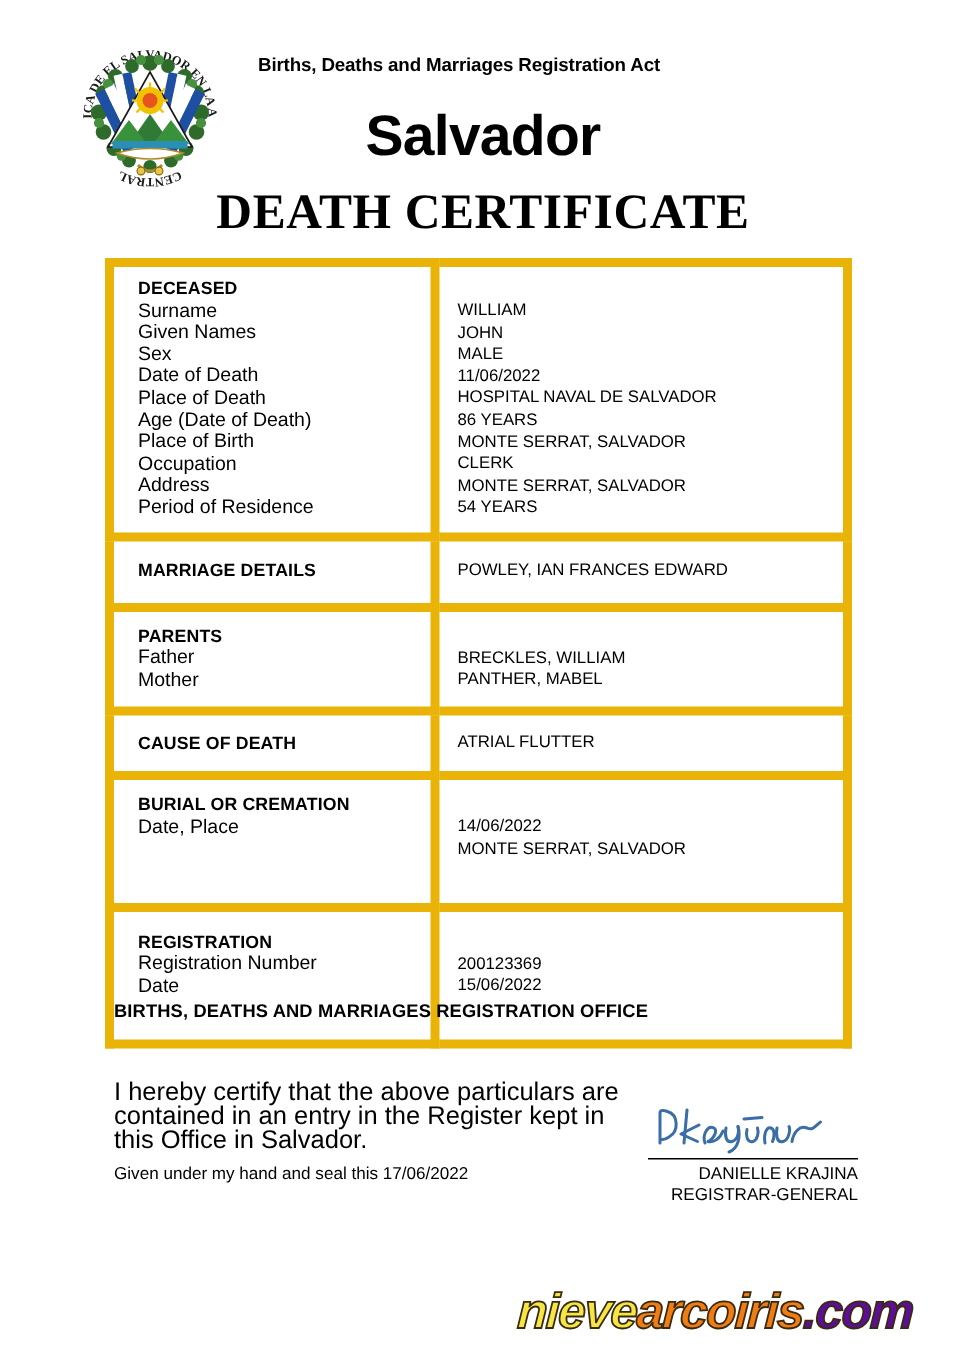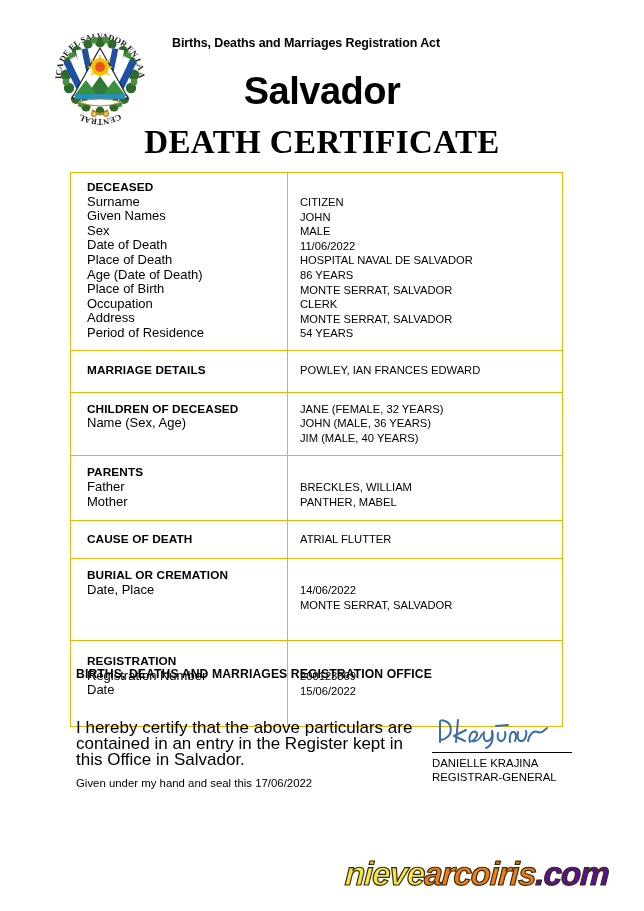--- a/index.html
+++ b/index.html
@@ -64,21 +64,21 @@
   
   .cert-table {
     position: absolute;
     left: 70px;
     top: 172px;
     width: 492px;
     border-collapse: collapse;
     table-layout: fixed;
   }
   .cert-table td {
-    border: 1px solid #eab308;
+    border: 6px solid #eab308;
     vertical-align: top;
     padding: 7px 0 9px 16px;
     font-size: 11.2px;
     line-height: 14.6px;
   }
   .cert-table td.col-label { width: 217px; }
   .cert-table td.col-value { width: 275px; padding-left: 12px; }
   .sect-head {
     font-weight: bold;
     font-size: 11.8px;
@@ -106,23 +106,23 @@
   }
   .hand-seal {
     position: absolute;
     left: 76px;
     top: 777px;
     font-size: 11.4px;
   }
   .sign-block {
     position: absolute;
     left: 432px;
-    top: 712px;
+    top: 732px;
     width: 140px;
-    text-align: left;
+    text-align: right;
   }
   .signature-svg { display: block; margin: 0 auto; }
   .sign-rule {
     width: 140px;
     height: 1px;
     background: #000000;
     margin: 2px 0 3px 0;
   }
   .sign-name {
     font-size: 11.4px;
@@ -263,21 +263,21 @@
         <div class="sub-label">Date of Death</div>
         <div class="sub-label">Place of Death</div>
         <div class="sub-label">Age (Date of Death)</div>
         <div class="sub-label">Place of Birth</div>
         <div class="sub-label">Occupation</div>
         <div class="sub-label">Address</div>
         <div class="sub-label">Period of Residence</div>
       </td>
       <td class="col-value">
         <div class="val-line" style="height:15px"></div>
-        <div class="val-line">CITIZEN</div>
+        <div class="val-line">WILLIAM</div>
         <div class="val-line">JOHN</div>
         <div class="val-line">MALE</div>
         <div class="val-line">11/06/2022</div>
         <div class="val-line">HOSPITAL NAVAL DE SALVADOR</div>
         <div class="val-line">86 YEARS</div>
         <div class="val-line">MONTE SERRAT, SALVADOR</div>
         <div class="val-line">CLERK</div>
         <div class="val-line">MONTE SERRAT, SALVADOR</div>
         <div class="val-line">54 YEARS</div>
       </td>
@@ -285,31 +285,20 @@
 
     <tr>
       <td class="col-label" style="padding-top:12px;padding-bottom:14px">
         <div class="sect-head">MARRIAGE DETAILS</div>
       </td>
       <td class="col-value" style="padding-top:12px;padding-bottom:14px">
         <div class="val-line">POWLEY, IAN FRANCES EDWARD</div>
       </td>
     </tr>
 
-    <tr>
-      <td class="col-label" style="padding-top:9px;padding-bottom:10px">
-        <div class="sect-head">CHILDREN OF DECEASED</div>
-        <div class="sub-label">Name (Sex, Age)</div>
-      </td>
-      <td class="col-value" style="padding-top:9px;padding-bottom:10px">
-        <div class="val-line">JANE (FEMALE, 32 YEARS)</div>
-        <div class="val-line">JOHN (MALE, 36 YEARS)</div>
-        <div class="val-line">JIM (MALE, 40 YEARS)</div>
-      </td>
-    </tr>
 
     <tr>
       <td class="col-label" style="padding-top:9px;padding-bottom:10px">
         <div class="sect-head">PARENTS</div>
         <div class="sub-label">Father</div>
         <div class="sub-label">Mother</div>
       </td>
       <td class="col-value" style="padding-top:9px;padding-bottom:10px">
         <div class="val-line" style="height:15px"></div>
         <div class="val-line">BRECKLES, WILLIAM</div>

